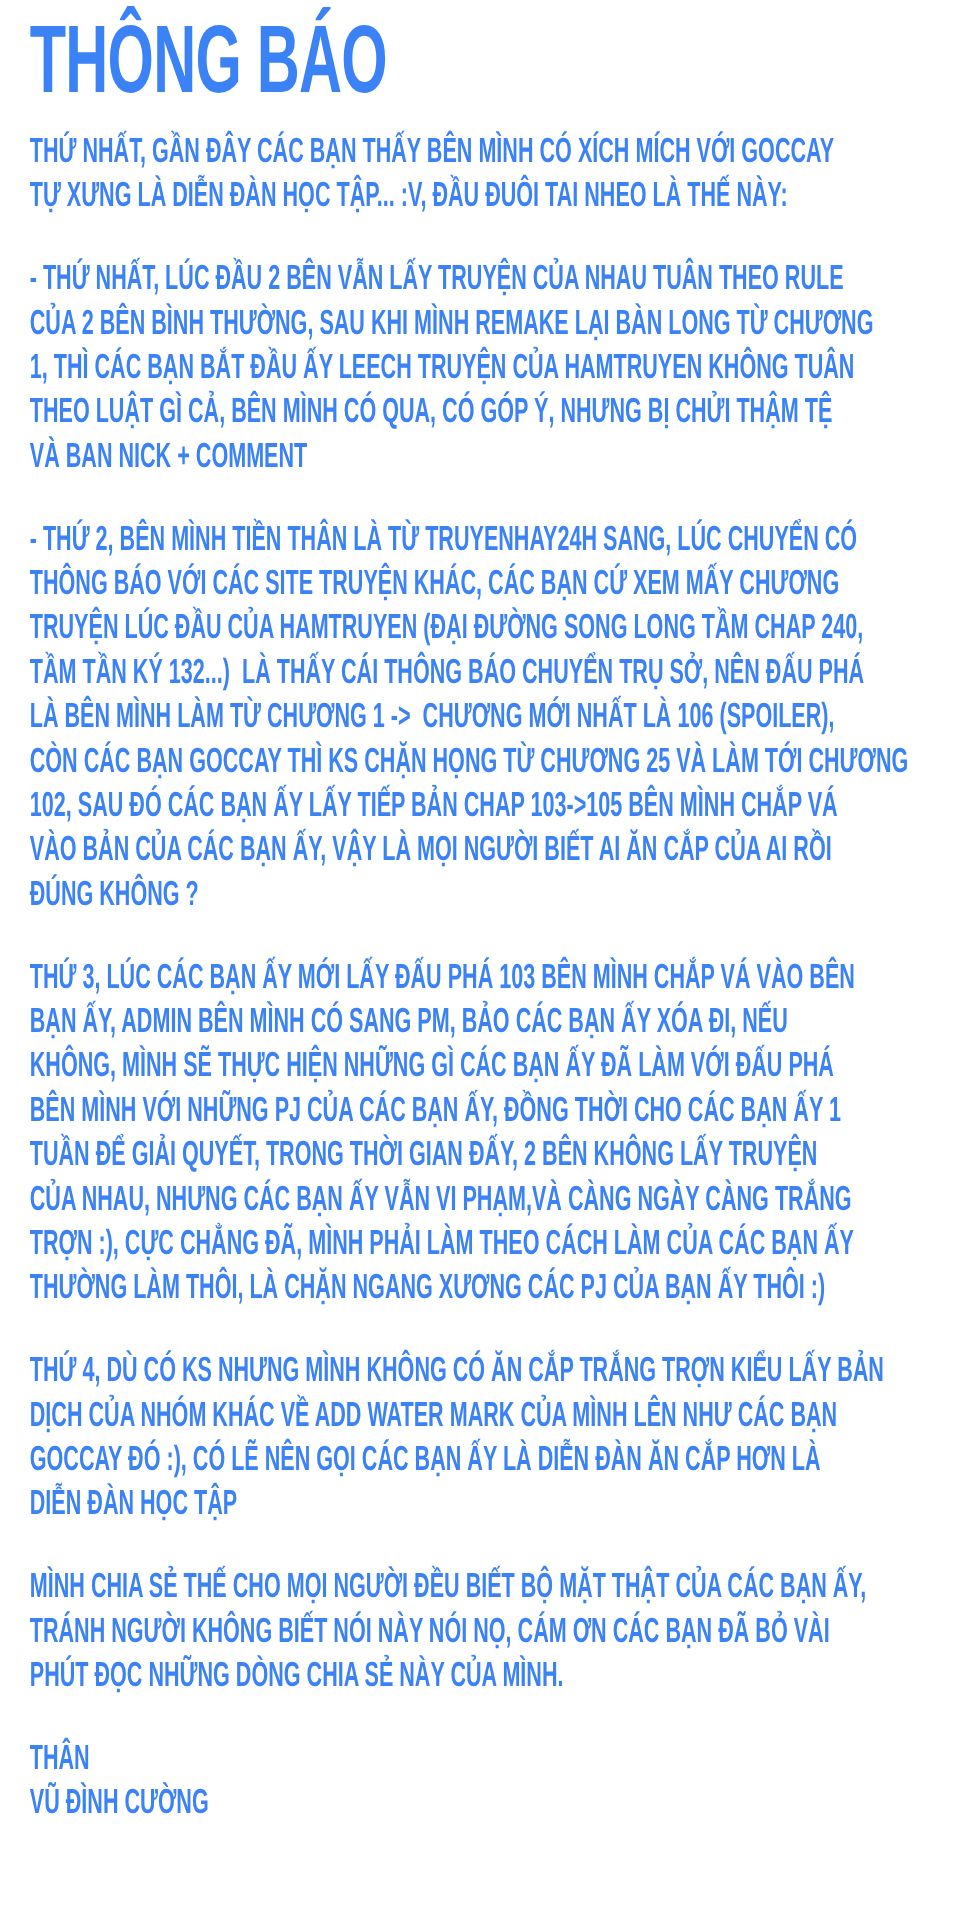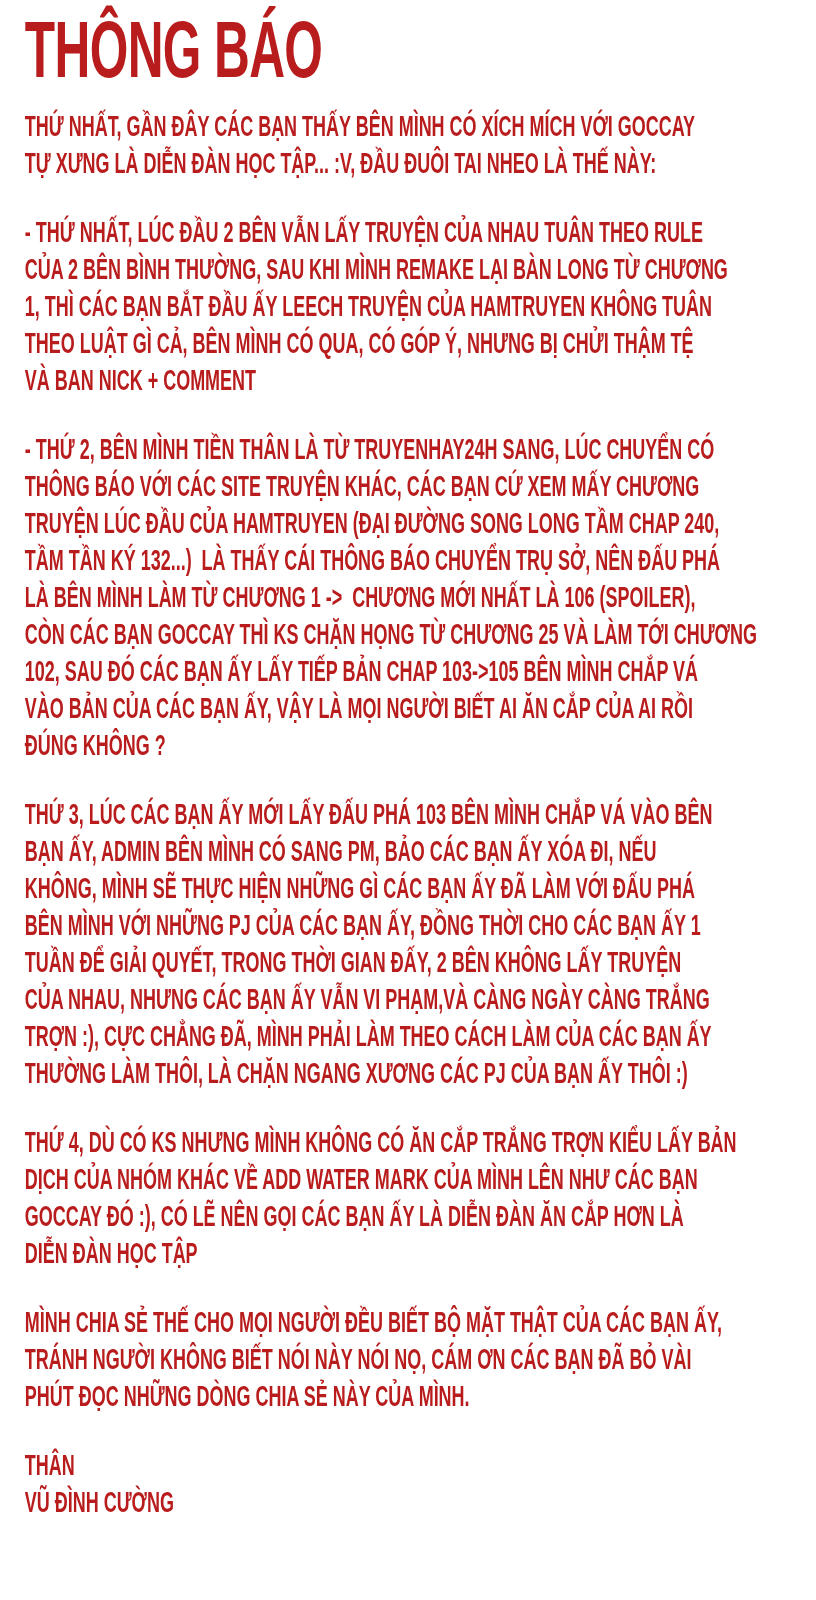--- a/index.html
+++ b/index.html
@@ -5,21 +5,21 @@
   html, body {
     margin: 0;
     padding: 0;
     background: #ffffff;
   }
   .page {
     position: relative;
     width: 816px;
     height: 1600px;
     background: #ffffff;
-    color: #b91c1c;
+    color: #3b82f6;
     overflow: hidden;
     font-family: "Liberation Sans", "DejaVu Sans", sans-serif;
   }
   
   .text-col {
     position: absolute;
     top: 0;
     left: 0;
     width: 1300px;
     padding: 10px 0 0 40px;

